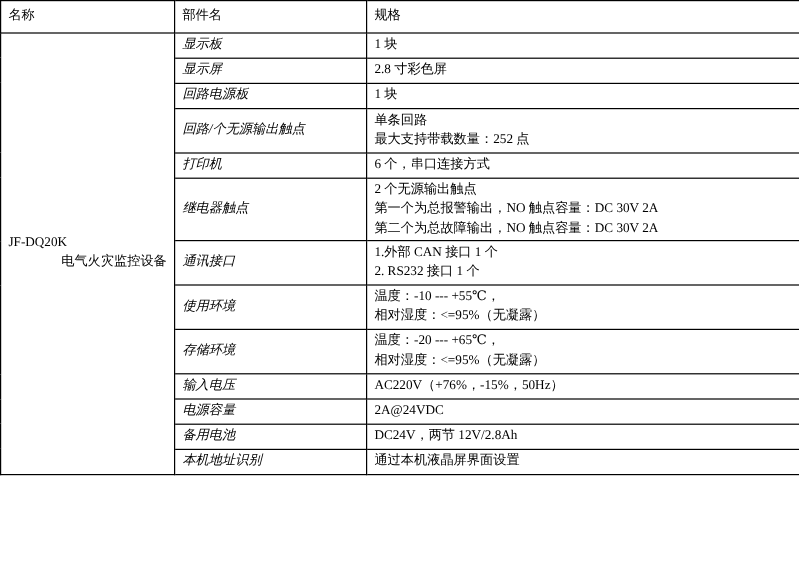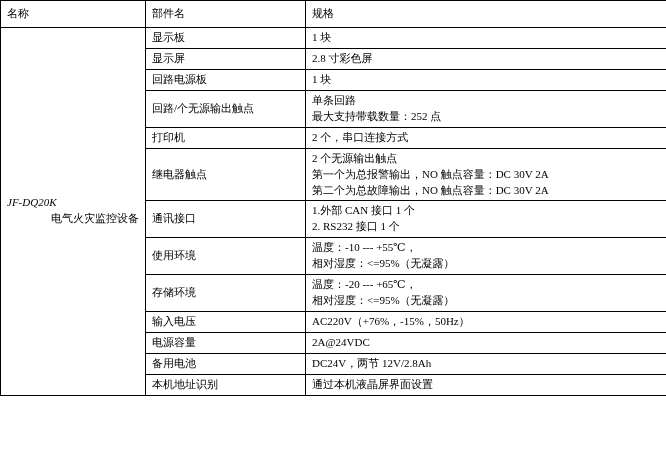--- a/index.html
+++ b/index.html
@@ -43,24 +43,25 @@
     font-weight: bold;
     font-size: 13px;
     height: 22px;
   }
   .namecell {
     text-align: center;
     vertical-align: middle;
     font-size: 12.5px;
     line-height: 1.7;
   }
-  .namecell .l1 { display: block; font-style: italic; }
+  .namecell .l1 { display: block; }
   .namecell .l2 { display: block; text-align: right; }
   .part {
     white-space: nowrap;
+    font-style: italic;
   }
   .spec-lines > div {
     white-space: nowrap;
   }
 </style>
 </head>
 <body>
 
 <div class="sheet">
   <table class="spec">
@@ -102,21 +103,21 @@
         <tr>
           <td class="part">回路/个无源输出触点</td>
           <td class="spec-lines">
             <div>单条回路</div>
             <div>最大支持带载数量：252 点</div>
           </td>
         </tr>
         <tr>
           <td class="part">打印机</td>
           <td class="spec-lines">
-            <div>2 个，串口连接方式</div>
+            <div>6 个，串口连接方式</div>
           </td>
         </tr>
         <tr>
           <td class="part">继电器触点</td>
           <td class="spec-lines">
             <div>2 个无源输出触点</div>
             <div>第一个为总报警输出，NO 触点容量：DC 30V 2A</div>
             <div>第二个为总故障输出，NO 触点容量：DC 30V 2A</div>
           </td>
         </tr>

